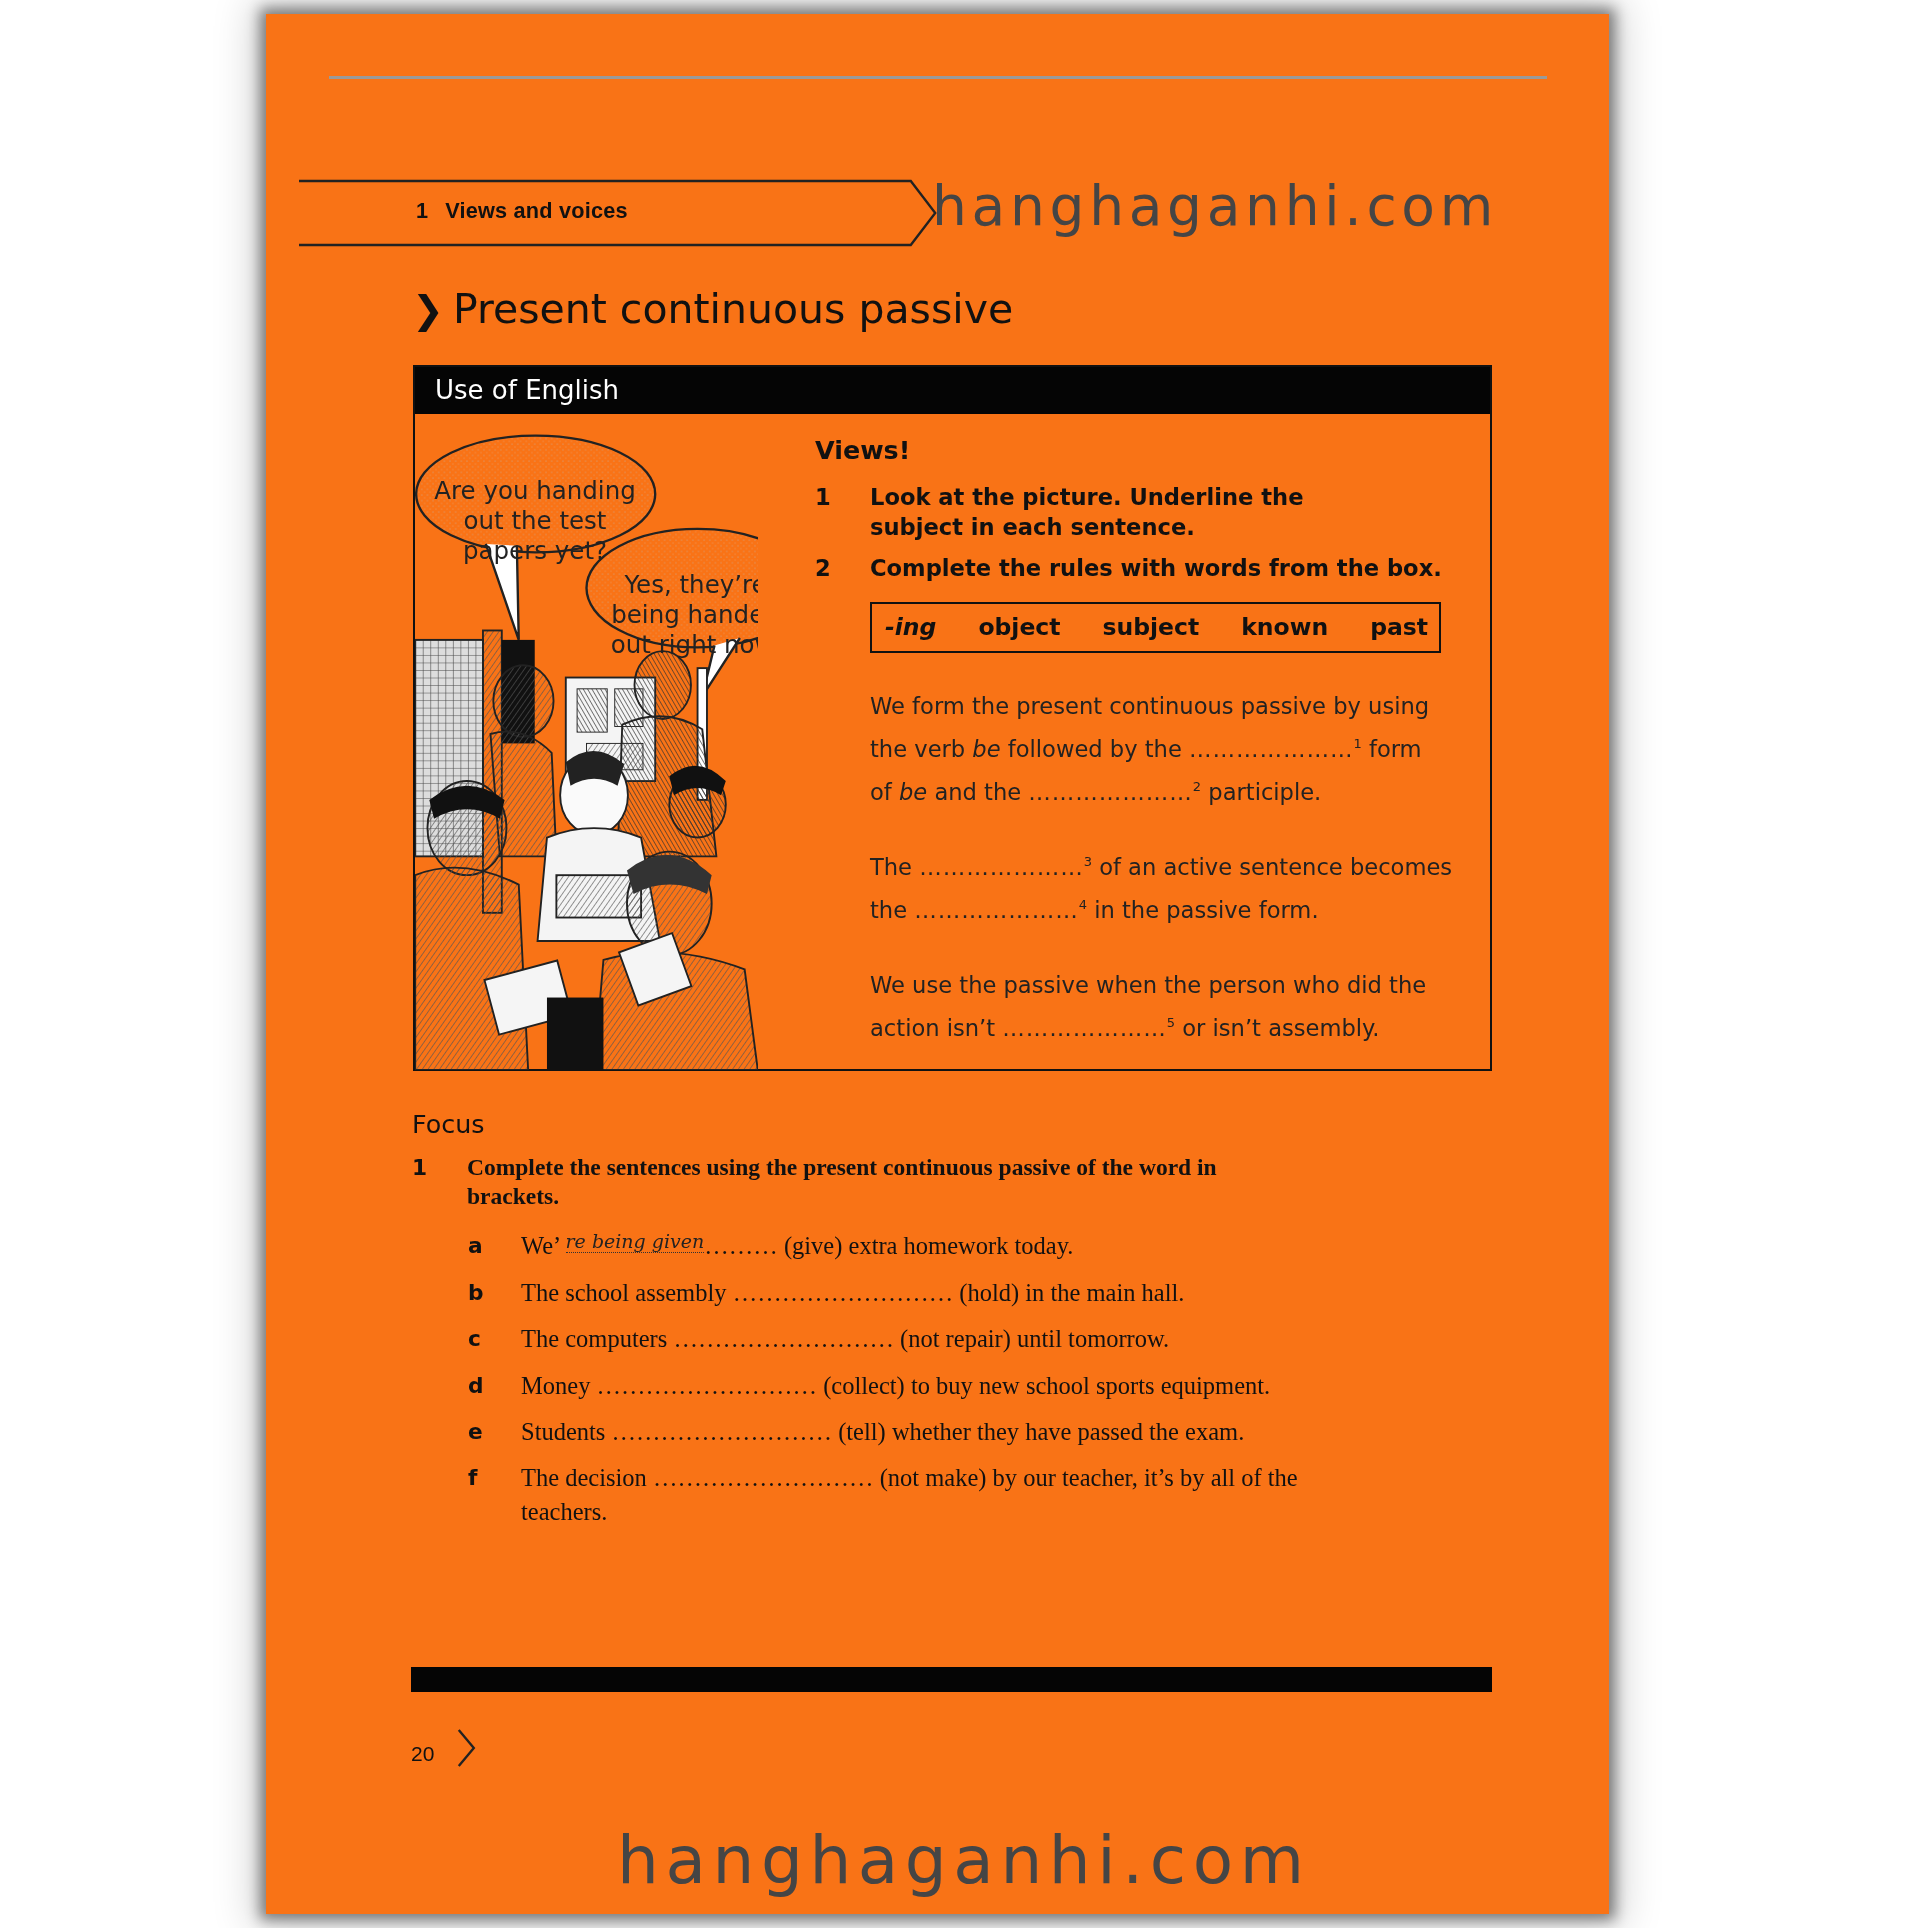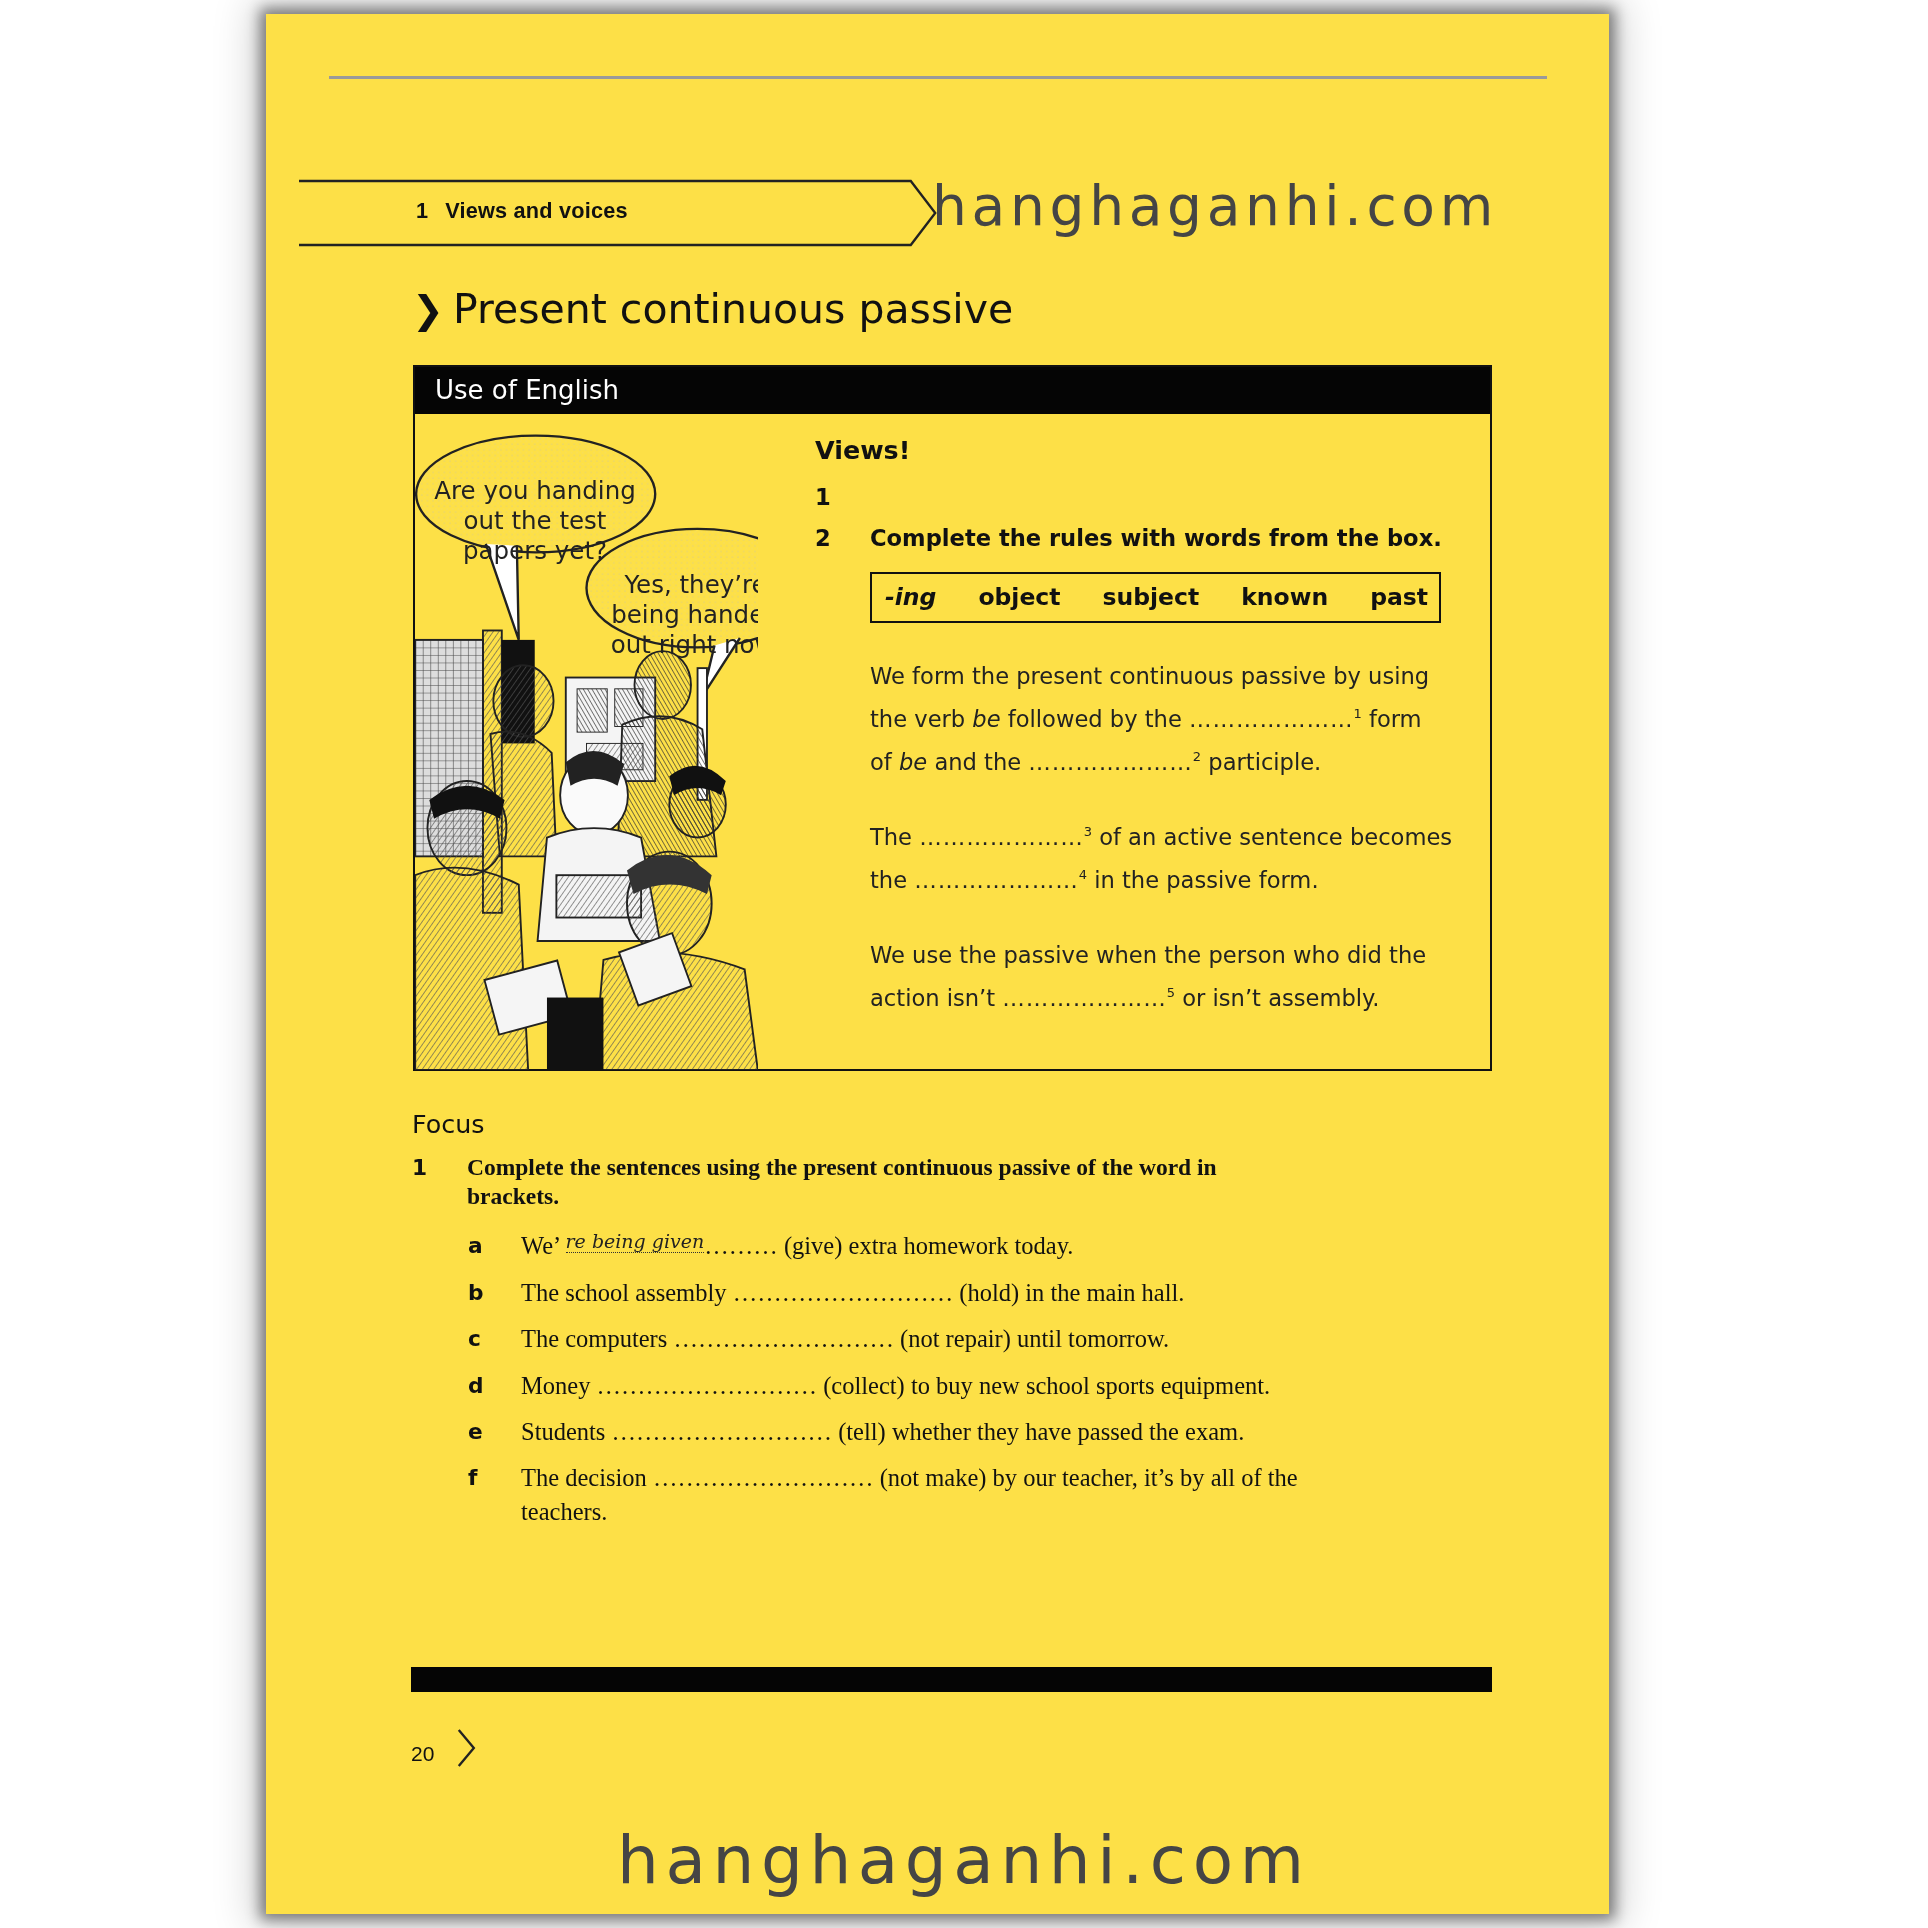--- a/index.html
+++ b/index.html
@@ -8,21 +8,21 @@
     background:#ffffff;
     font-family:"DejaVu Sans", sans-serif;
     color:#111;
   }
   .backdrop {
     position:absolute; left:0; top:0; width:1928px; height:1928px;
     background:#ffffff;
   }
   .page {
     position:absolute; left:266px; top:14px; width:1343px; height:1900px;
-    background:#fde047;
+    background:#f97316;
     box-shadow: 0 0 13px 5.6px rgba(0,0,0,0.45), 0 0 38px 13px rgba(0,0,0,0.18);
   }
   .abs { position:absolute; }
   .top-rule { left:63px; top:62px; width:1218px; height:2.8px; background:#9a9a9a; }
 
   
   .chapter-tab { left:33px; top:165px; width:636px; height:66px; }
   .chapter-tab svg { position:absolute; left:0; top:0; }
   .chapter-label {
     position:absolute; left:117px; top:19px; font-size:21.7px; font-weight:bold;
@@ -190,20 +190,21 @@
         <div>Yes, they’re</div>
         <div>being handed</div>
         <div>out right now.</div>
       </div>
     </div>
 
     <div class="check-col">
       <div class="check-title">Views!</div>
       <div class="task">
         <span class="tnum">1</span>
+        <span style="width:527px;">Look at the picture. Underline the subject in each sentence.</span>
       </div>
       <div class="task">
         <span class="tnum">2</span>
         <span>Complete the rules with words from the box.</span>
       </div>
       <div class="word-box">
         <span class="ital">-ing</span>
         <span>object</span>
         <span>subject</span>
         <span>known</span>

